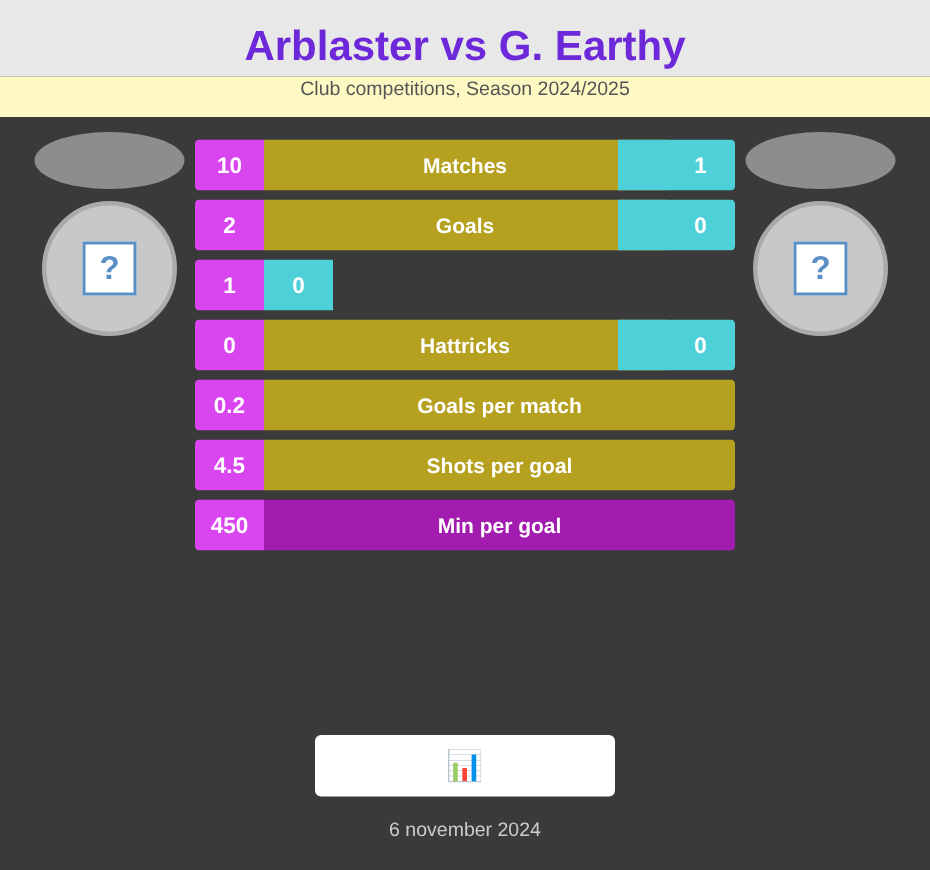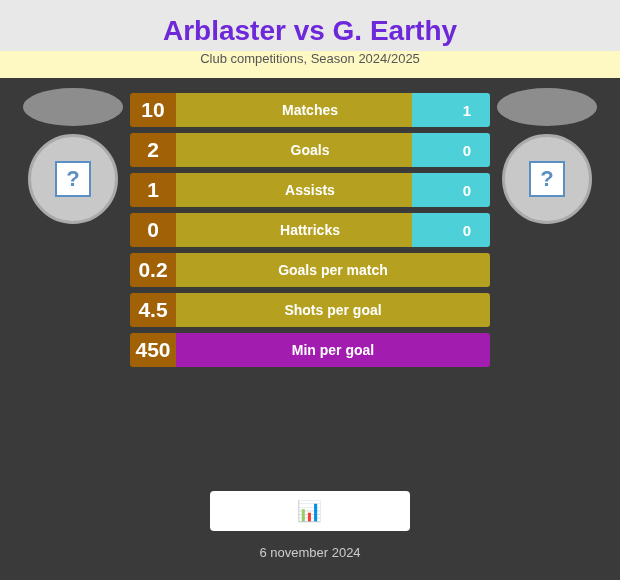--- a/index.html
+++ b/index.html
@@ -116,23 +116,23 @@
 
     .stat-row {
       display: flex;
       align-items: center;
       height: 34px;
       border-radius: 3px;
       overflow: hidden;
     }
 
     .stat-left-val {
-      background: #a16207;
+      background: #d946ef;
       color: white;
-      font-size: 21px;
+      font-size: 15px;
       font-weight: bold;
       width: 46px;
       height: 100%;
       display: flex;
       align-items: center;
       justify-content: center;
       flex-shrink: 0;
       text-align: right;
     }
 
@@ -245,24 +245,20 @@
       <div class="stat-row">
         <div class="stat-left-val">2</div>
         <div class="stat-bar" style="background:#b5a020; position:relative;">
           <div class="stat-bar-filled" style="width:12%;"></div>
           <span class="stat-label">Goals</span>
         </div>
         <div class="stat-right-val">0</div>
       </div>
       <div class="stat-row">
         <div class="stat-left-val">1</div>
-        <div class="stat-bar" style="background:#b5a020; position:relative;">
-          <div class="stat-bar-filled" style="width:12%;"></div>
-          <span class="stat-label">Assists</span>
-        </div>
         <div class="stat-right-val">0</div>
       </div>
       <div class="stat-row">
         <div class="stat-left-val">0</div>
         <div class="stat-bar" style="background:#b5a020; position:relative;">
           <div class="stat-bar-filled" style="width:12%;"></div>
           <span class="stat-label">Hattricks</span>
         </div>
         <div class="stat-right-val">0</div>
       </div>

